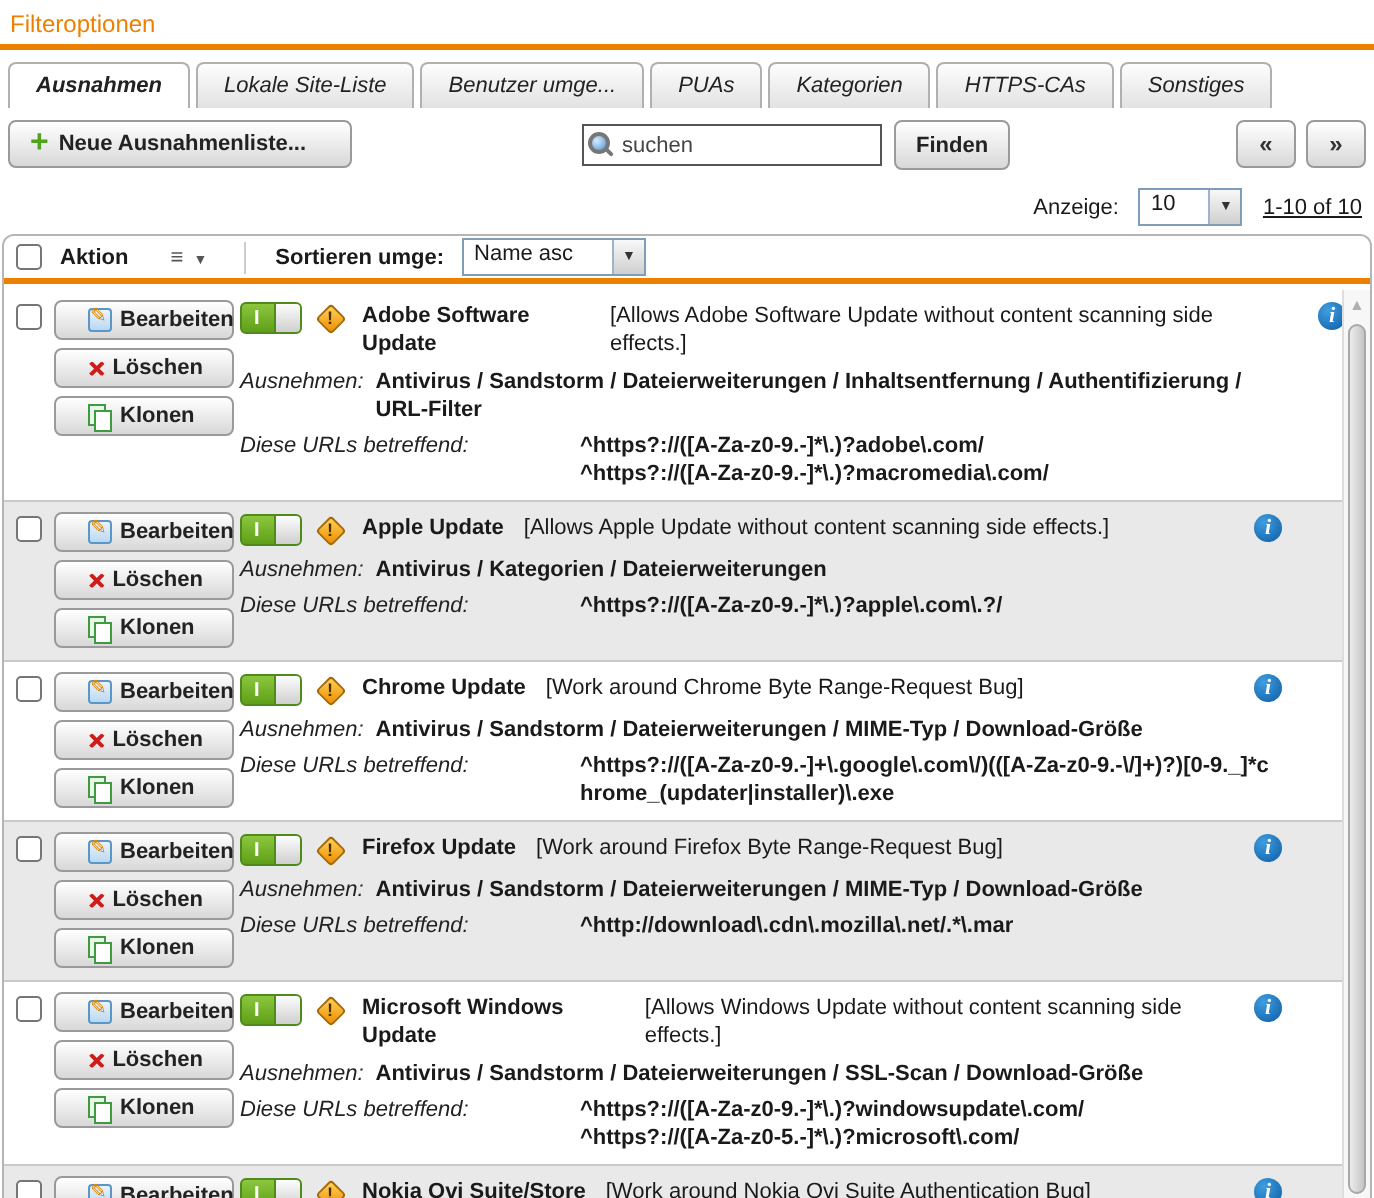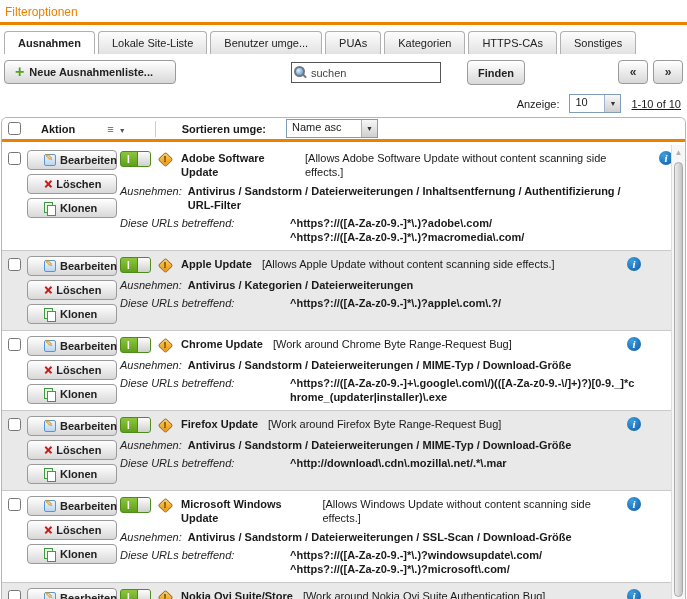--- a/index.html
+++ b/index.html
@@ -9,21 +9,21 @@
     font-family:"Liberation Sans", sans-serif; font-size:11px; color:#1a1a1a;
   }
   
   .page-title { color:#ee8000; font-size:12px; padding:5px 5px 3px; }
   .title-rule { border-top:3px solid #ee8000; height:0; }
   
   .tabs { display:flex; gap:3px; padding:6px 4px 0; align-items:flex-end; }
   .tab {
     padding:5px 13px 5px; border:1px solid #b0b0b0; border-bottom:none;
     border-radius:4px 4px 0 0; background:linear-gradient(#fdfdfd,#e2e2e2);
-    color:#222; cursor:pointer; white-space:nowrap;
+    color:#222; cursor:pointer; white-space:nowrap;font-style:italic;
   }
   .tab.active { background:#fff; font-weight:bold; }
   
   .toolbar { position:relative; height:26px; margin:6px 4px 0; }
   .btn {
     display:inline-flex; align-items:center; gap:5px;
     border:1px solid #9a9a9a; border-radius:4px;
     background:linear-gradient(#ffffff,#d8d8d8);
     font-family:"Liberation Sans",sans-serif; font-size:11px; font-weight:bold; color:#222;
     padding:0 10px; height:24px; cursor:pointer;
@@ -39,41 +39,41 @@
   .magnifier { position:absolute; left:3px; top:4px; width:12px; height:12px; }
   .magnifier::before {
     content:""; position:absolute; left:0; top:0; width:7px; height:7px;
     border:2px solid #777; border-radius:50%;
     background:radial-gradient(circle at 35% 35%, #d9ecff, #4e8fd0);
   }
   .magnifier::after {
     content:""; position:absolute; left:8px; top:9px; width:5px; height:2px;
     background:#777; transform:rotate(45deg); border-radius:1px;
   }
-  .btn-find { position:absolute; left:463px; top:0; height:25px; }
+  .btn-find { position:absolute; left:443px; top:0; height:25px; }
   .pager { position:absolute; right:0; top:0; display:flex; gap:5px; }
   .pager .btn { width:30px; justify-content:center; padding:0; font-size:12px; color:#333; }
   
   .display-row { display:flex; justify-content:flex-end; align-items:center; gap:10px; margin:8px 6px 4px; }
   .display-row .range { margin-left:0;text-decoration:underline; }
   .select { display:inline-flex; align-items:stretch; border:1px solid #7f9db9; background:#fff; height:19px; }
   .select .sval { padding:1px 5px 0; }
   .select .sarrow {
     width:16px; display:flex; align-items:center; justify-content:center;
     background:linear-gradient(#f8f8f8,#cfcfcf); border-left:1px solid #9fb4c8;
     font-size:7px; color:#333;
   }
   
   .table {
     margin:0 1px; height:486px; border:1px solid #b5b5b5; border-bottom:none;
     border-radius:6px 6px 0 0; position:relative; overflow:hidden; background:#fff;
   }
   .thead {
     display:flex; align-items:center; height:24px; padding:0 6px;
-    border-bottom:3px solid #ee8000; background:#fff; gap:20px;
+    border-bottom:3px solid #ee8000; background:#fff; gap:9px;
   }
   .thead .hname { font-weight:bold; }
   .menu-ic { color:#555; margin-left:12px; letter-spacing:1px; }
   .menu-ic .dd { font-size:7px; color:#555; }
   .hdiv { width:1px; height:16px; background:#ccc; margin:0 6px 0 8px; }
   .sort-select { width:92px; }
   .sort-select .sval { flex:1; }
   .disp-select { width:52px; }
   .disp-select .sval { flex:1; }
   
@@ -415,21 +415,21 @@
       </div>
       <span class="info">i</span>
       <div class="line2">
         <span class="lbl">Ausnehmen:</span>
         <span class="val">Antivirus / Sandstorm / Dateierweiterungen / SSL-Scan / Download-Größe</span>
       </div>
       <div class="line3">
         <span class="lbl lbl-urls">Diese URLs betreffend:</span>
         <div class="urls">
                 <div>^https?://([A-Za-z0-9.-]*\.)?windowsupdate\.com/</div>
-                <div>^https?://([A-Za-z0-9.-]*\.)?microsoft\.com/</div>
+                <div>^https?://([A-Za-z0-5.-]*\.)?microsoft\.com/</div>
               </div>
       </div>
     </div>
   </div>
 
   <div class="row alt">
     <div class="cb-col">
       <input type="checkbox" style="">
     </div>
     <div class="btn-col">

